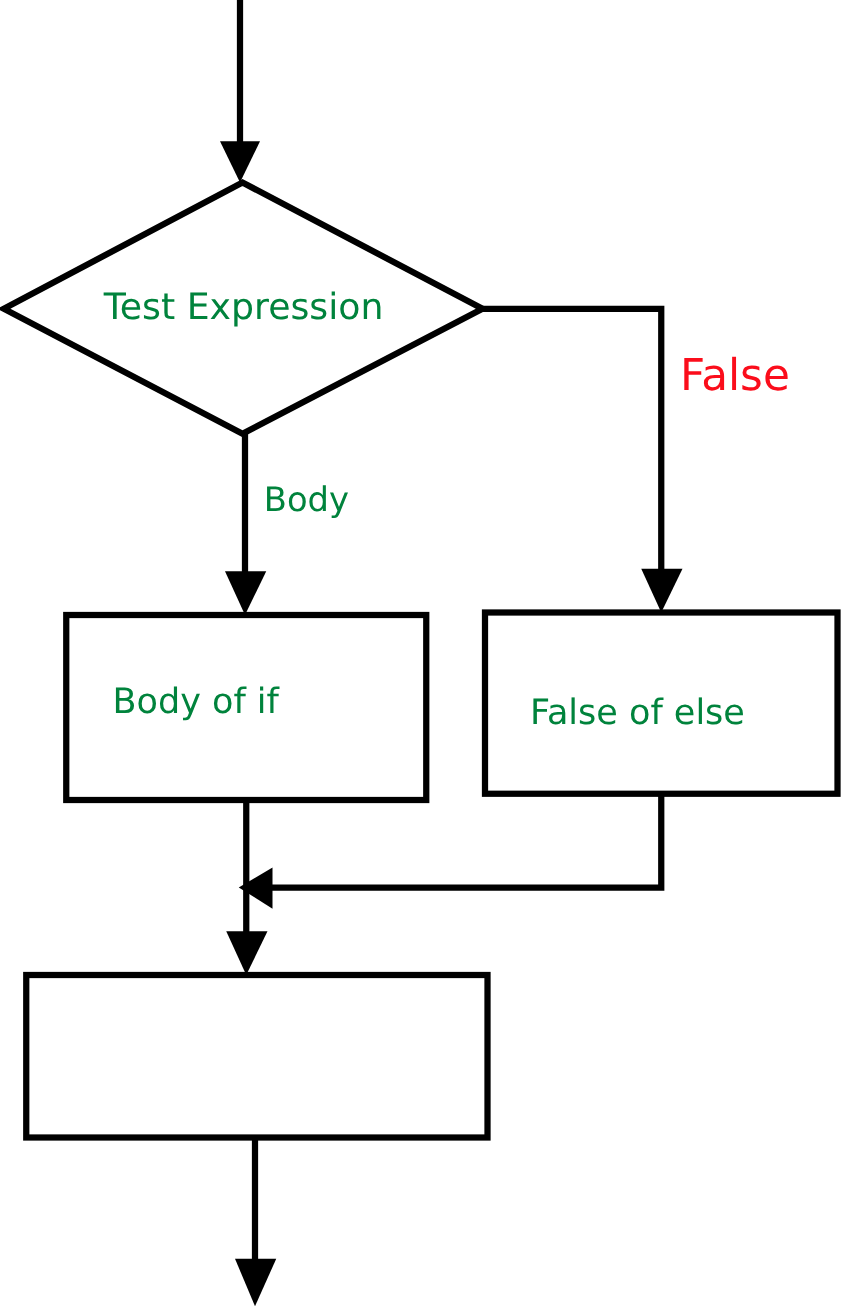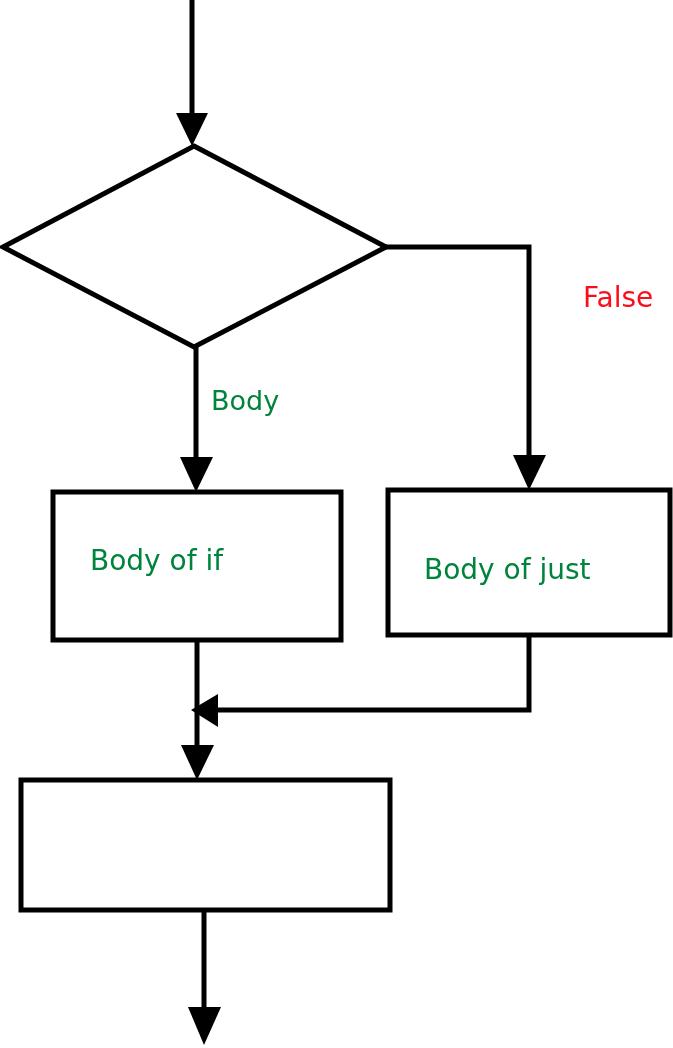--- a/index.html
+++ b/index.html
@@ -39,23 +39,22 @@
   }
   .lbl-true {
     left: 211px;
     top: 385px;
     font-size: 27px;
     color: #00833c;
   }
   .lbl-false {
     left: 544px;
     top: 281px;
-    font-size: 28px;
+    font-size: 35px;
     color: #fb0d1b;
-    margin-left: 39px;
   }
   .lbl-body-if {
     left: 90px;
     top: 544px;
     font-size: 28px;
     color: #00833c;
   }
   .lbl-body-else {
     left: 424px;
     top: 553px;
@@ -108,23 +107,24 @@
     </g>
 
     <rect x="21" y="780" width="369" height="130" fill="#ffffff" stroke="#000000" stroke-width="5"></rect>
 
     <g>
       <line x1="204" y1="910" x2="204" y2="1012" stroke="#000000" stroke-width="5"></line>
       <polygon points="188,1007 221,1007 204,1045" fill="#000000"></polygon>
     </g>
   </svg>
 
+  <div class="node-label lbl-test-expression">Test Expression</div>
 
   <div class="node-label lbl-true">Body</div>
 
   <div class="node-label lbl-false">False</div>
 
   <div class="node-label lbl-body-if">Body of if</div>
 
-  <div class="node-label lbl-body-else">Body of just</div>
+  <div class="node-label lbl-body-else">False of else</div>
 
 
 </div>
 
 </body></html>

